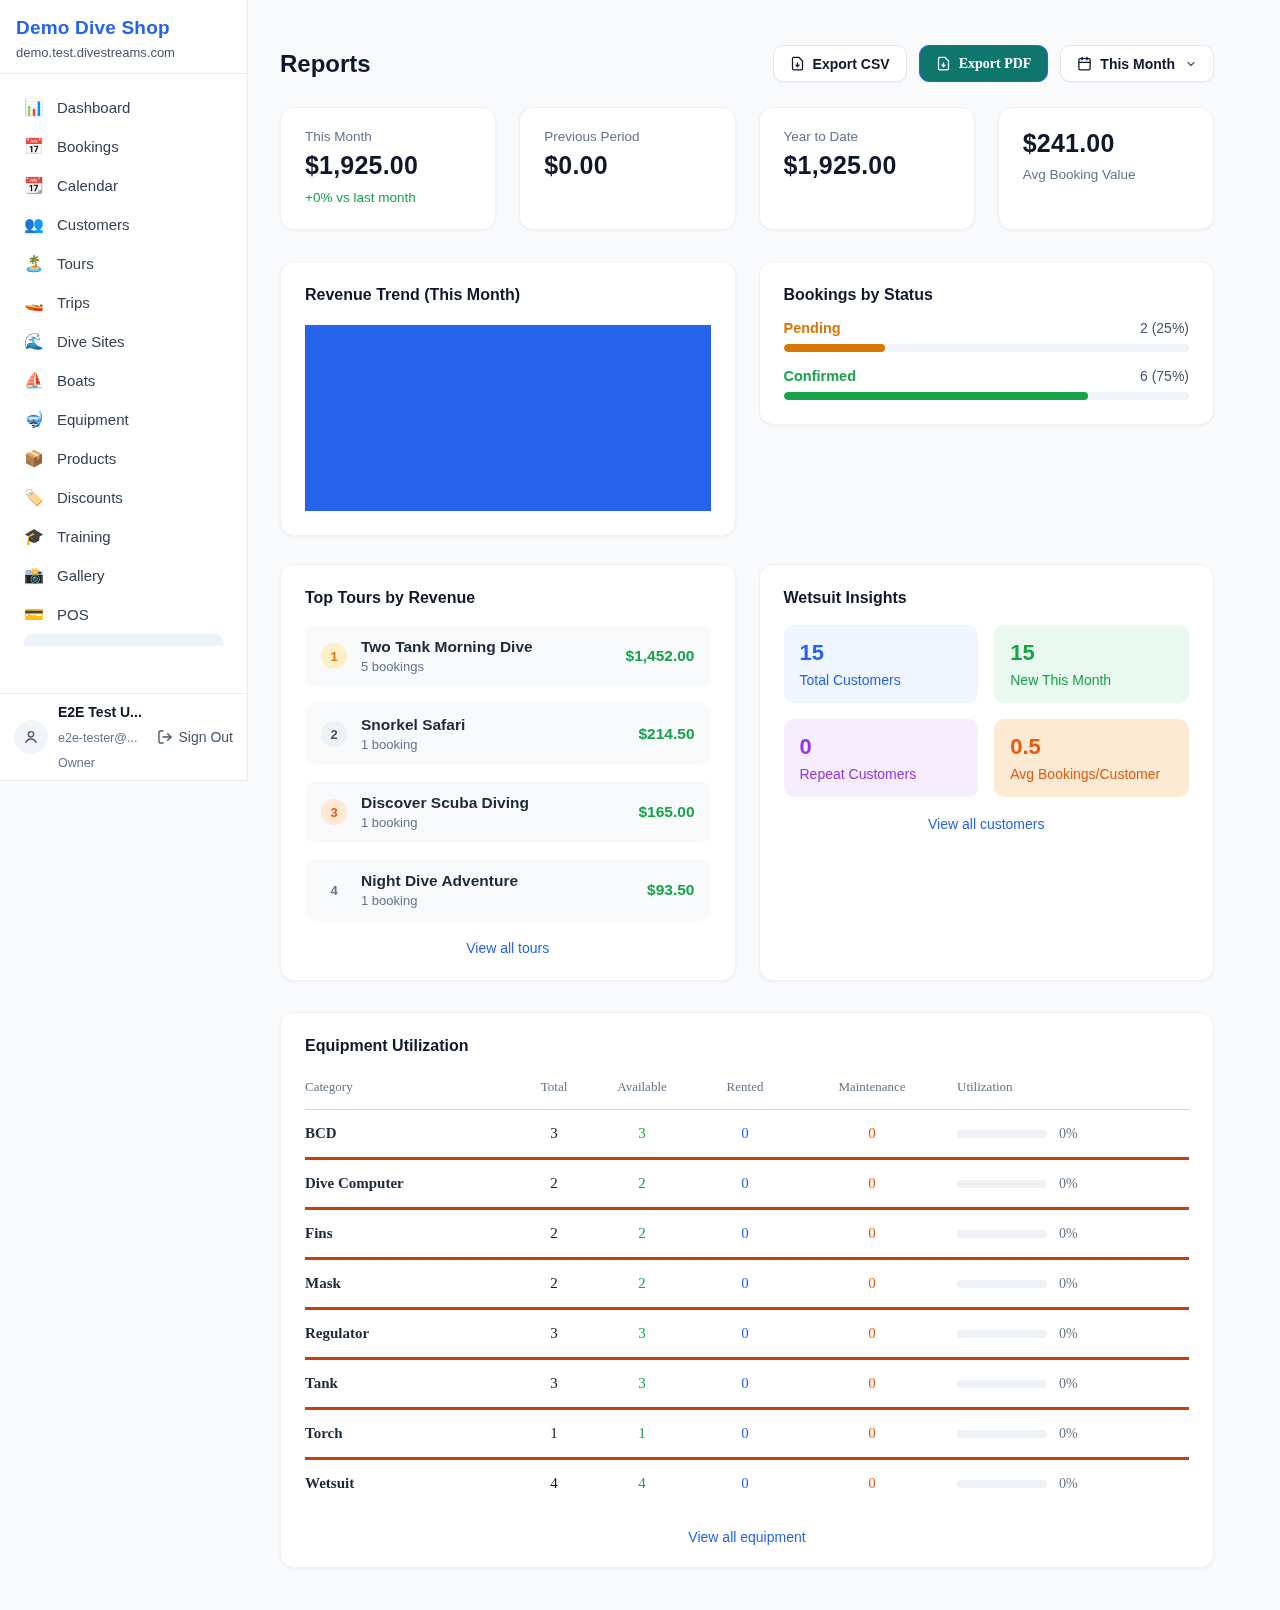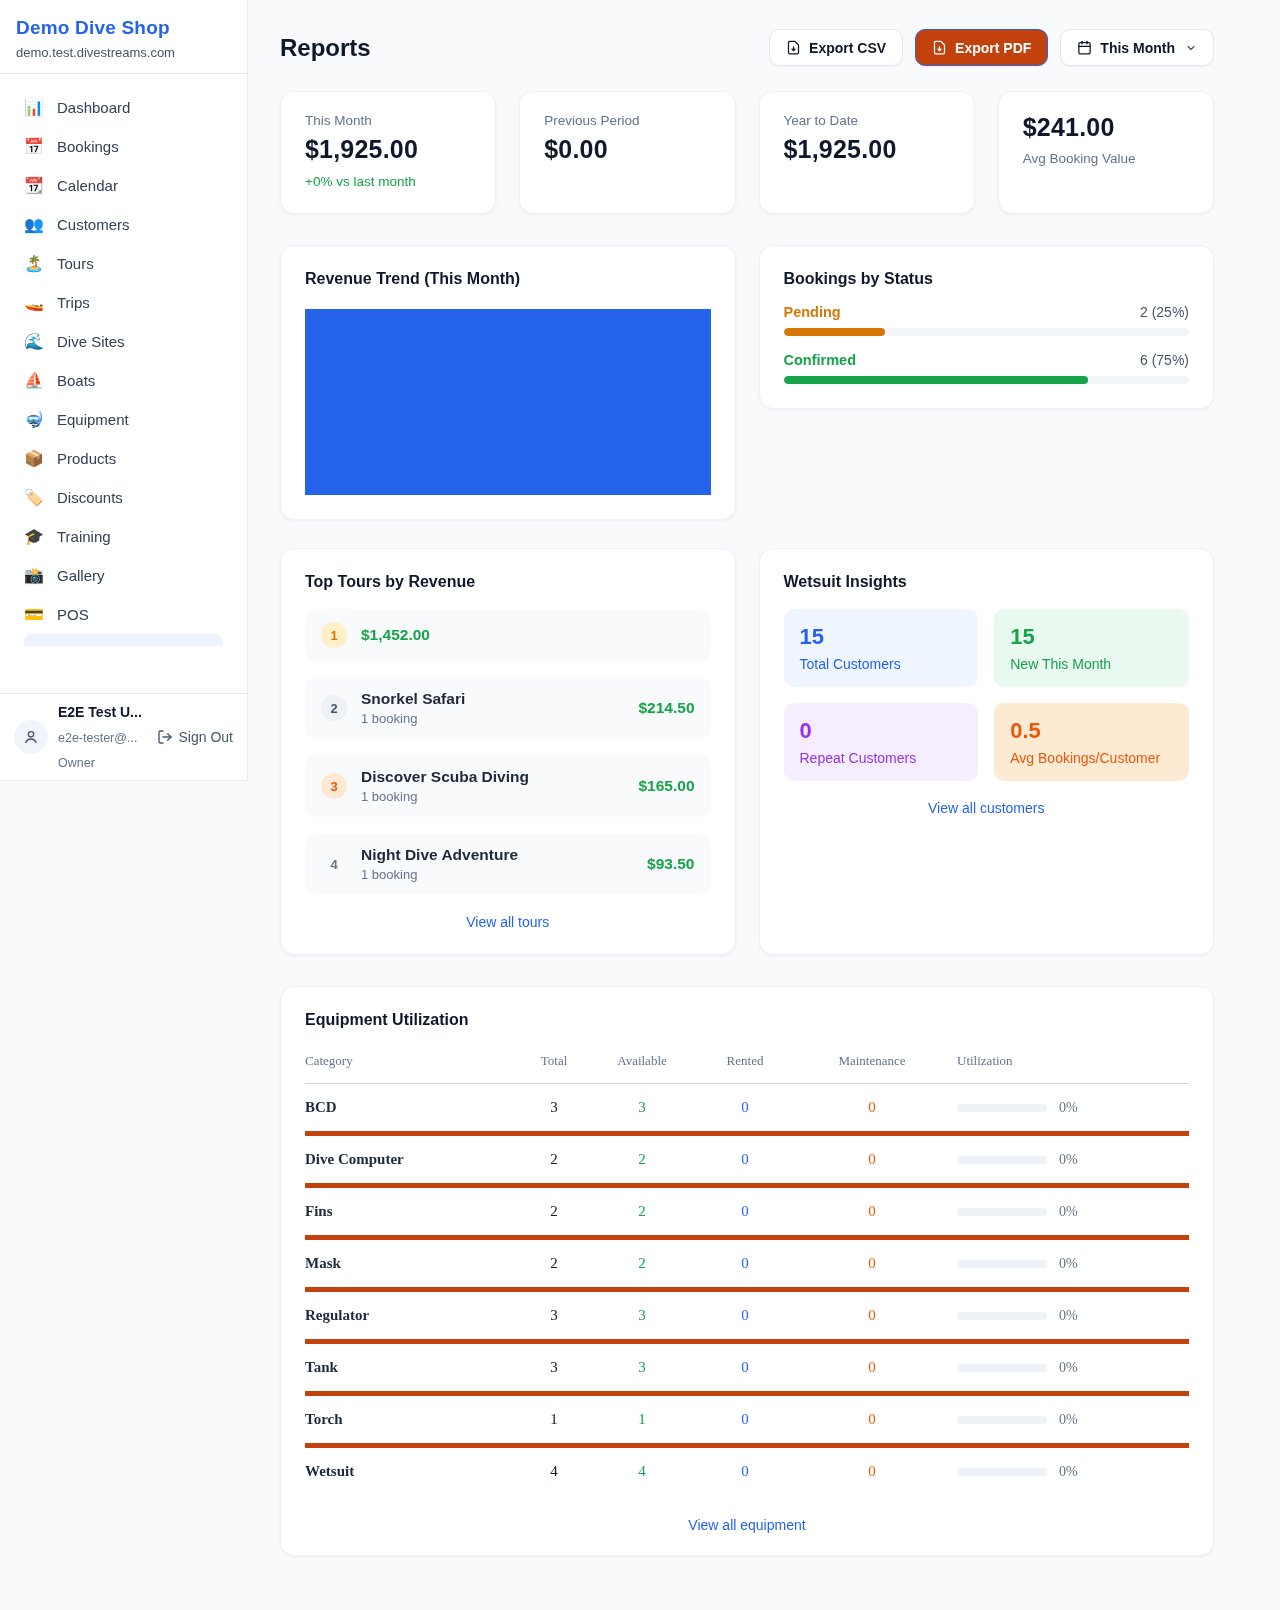--- a/index.html
+++ b/index.html
@@ -45,32 +45,32 @@
     color:#475569;
   }
   .user-meta { flex:1 1 auto; min-width:0; }
   .user-name { font-size:14px; font-weight:bold; color:#0f172a; white-space:nowrap; }
   .user-email, .user-role { font-size:12.5px; color:#64748b; margin-top:11px; white-space:nowrap; }
   .signout {
     display:flex; align-items:center; gap:6px;
     color:#475569; font-size:14px; cursor:pointer; white-space:nowrap;
   }
   
-  .main { position:absolute; left:280px; top:0; width:934px; }
+  .main { position:absolute; left:280px; top:16px; width:934px; }
   .header-row { margin-top:29px; display:flex; align-items:center; justify-content:space-between; }
   .page-title { font-size:24px; font-weight:bold; color:#0f172a; }
   .header-actions { display:flex; gap:12px; }
   .btn {
     display:inline-flex; align-items:center; gap:8px;
     height:37px; padding:0 16px; border-radius:10px;
     background:#fff; border:1px solid #e2e8f0;
     font-size:14px; font-weight:bold; color:#0f172a; cursor:pointer;
     box-shadow:0 1px 2px rgba(15,23,42,.04);
   }
-  .btn-primary { background:#c2410c; border-color:#2563eb; color:#fff; }
+  .btn-primary { background:#0f766e; border-color:#2563eb; color:#fff;font-family:Liberation Serif, serif; }
   .chev { margin-left:2px; }
   
   .card {
     background:#fff; border:1px solid #eef1f6; border-radius:14px;
     box-shadow:0 1px 3px rgba(15,23,42,.05);
   }
   .card-title { font-size:16px; font-weight:bold; color:#0f172a; }
   
   .stats-row { margin-top:25px; display:grid; grid-template-columns:repeat(4,1fr); gap:23px; }
   .stat-card { padding:21px 24px; height:123px; }
@@ -128,21 +128,21 @@
   .row4 { margin-top:31px; }
   .equip-card { padding:24px 24px 22px 24px; }
   .equip-table { margin-top:16px; }
   .t-row {
     display:grid;
     grid-template-columns: 212px 74px 102px 104px 150px 1fr;
     align-items:center;
   }
   .t-head { padding:8px 0 14px 0; border-bottom:1px solid #cbd5e1; }
   .t-head .t-cell { font-size:13px; color:#64748b; font-weight:normal; }
-  .t-body .t-row { padding:15px 0; border-bottom:5px solid #c2410c; }
+  .t-body .t-row { padding:15px 0; border-bottom:3px solid #c2410c; }
   .t-body .t-row:last-child { border-bottom:none; }
   .t-cell { font-size:15px; color:#0f172a;font-family:Liberation Serif, serif; }
   .t-center { text-align:center; }
   .cat { font-weight:bold; color:#1e293b; }
   .c-available { color:#16a34a; }
   .c-rented { color:#2563eb; }
   .c-maint { color:#ea580c; }
   .util-cell { display:flex; align-items:center; gap:12px; padding-left:10px; }
   .util-track { width:90px; height:8px; border-radius:4px; background:#eef2f6; }
   .util-pct { font-size:14px; color:#64748b; }
@@ -321,20 +321,24 @@
       </div>
     </div>
   </div>
 
   <div class="row3">
     <div class="card tours-card">
       <div class="card-title">Top Tours by Revenue</div>
       <div class="tour-list">
         <div class="tour-item">
           <div class="rank rank-1">1</div>
+          <div class="tour-info">
+            <div class="tour-name">Two Tank Morning Dive</div>
+            <div class="tour-bookings">5 bookings</div>
+          </div>
           <div class="tour-amount">$1,452.00</div>
         </div>
         <div class="tour-item">
           <div class="rank rank-2">2</div>
           <div class="tour-info">
             <div class="tour-name">Snorkel Safari</div>
             <div class="tour-bookings">1 booking</div>
           </div>
           <div class="tour-amount">$214.50</div>
         </div>

